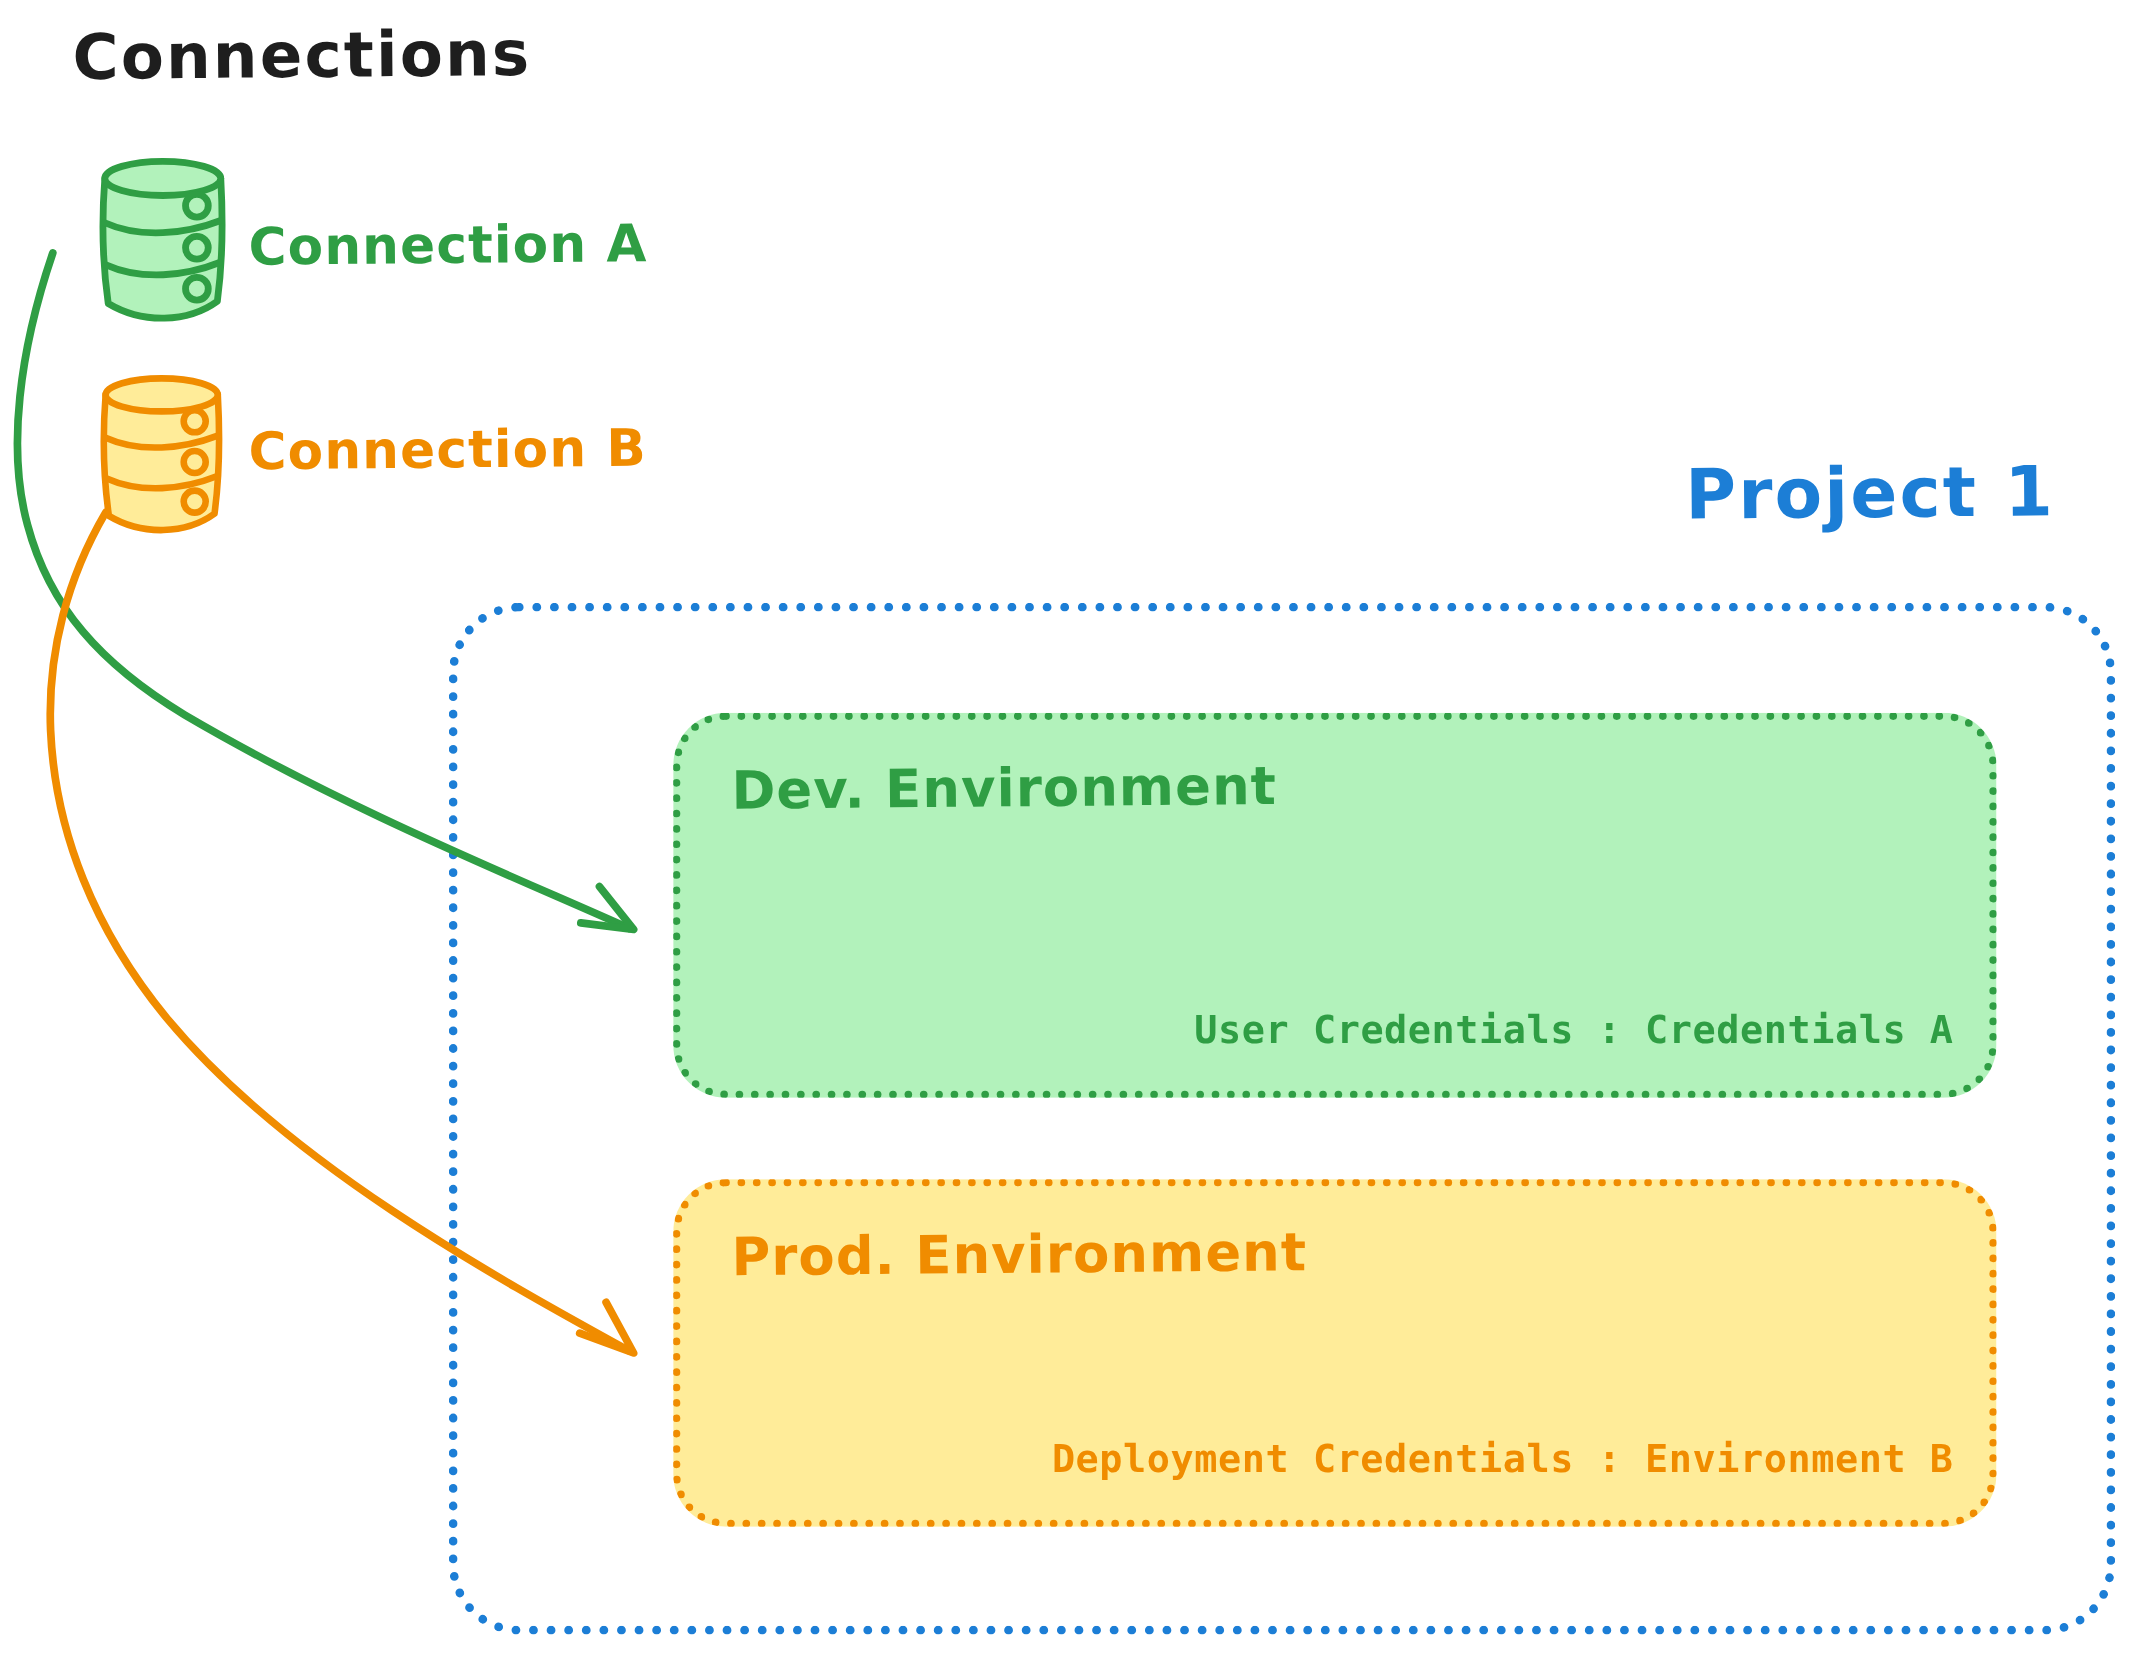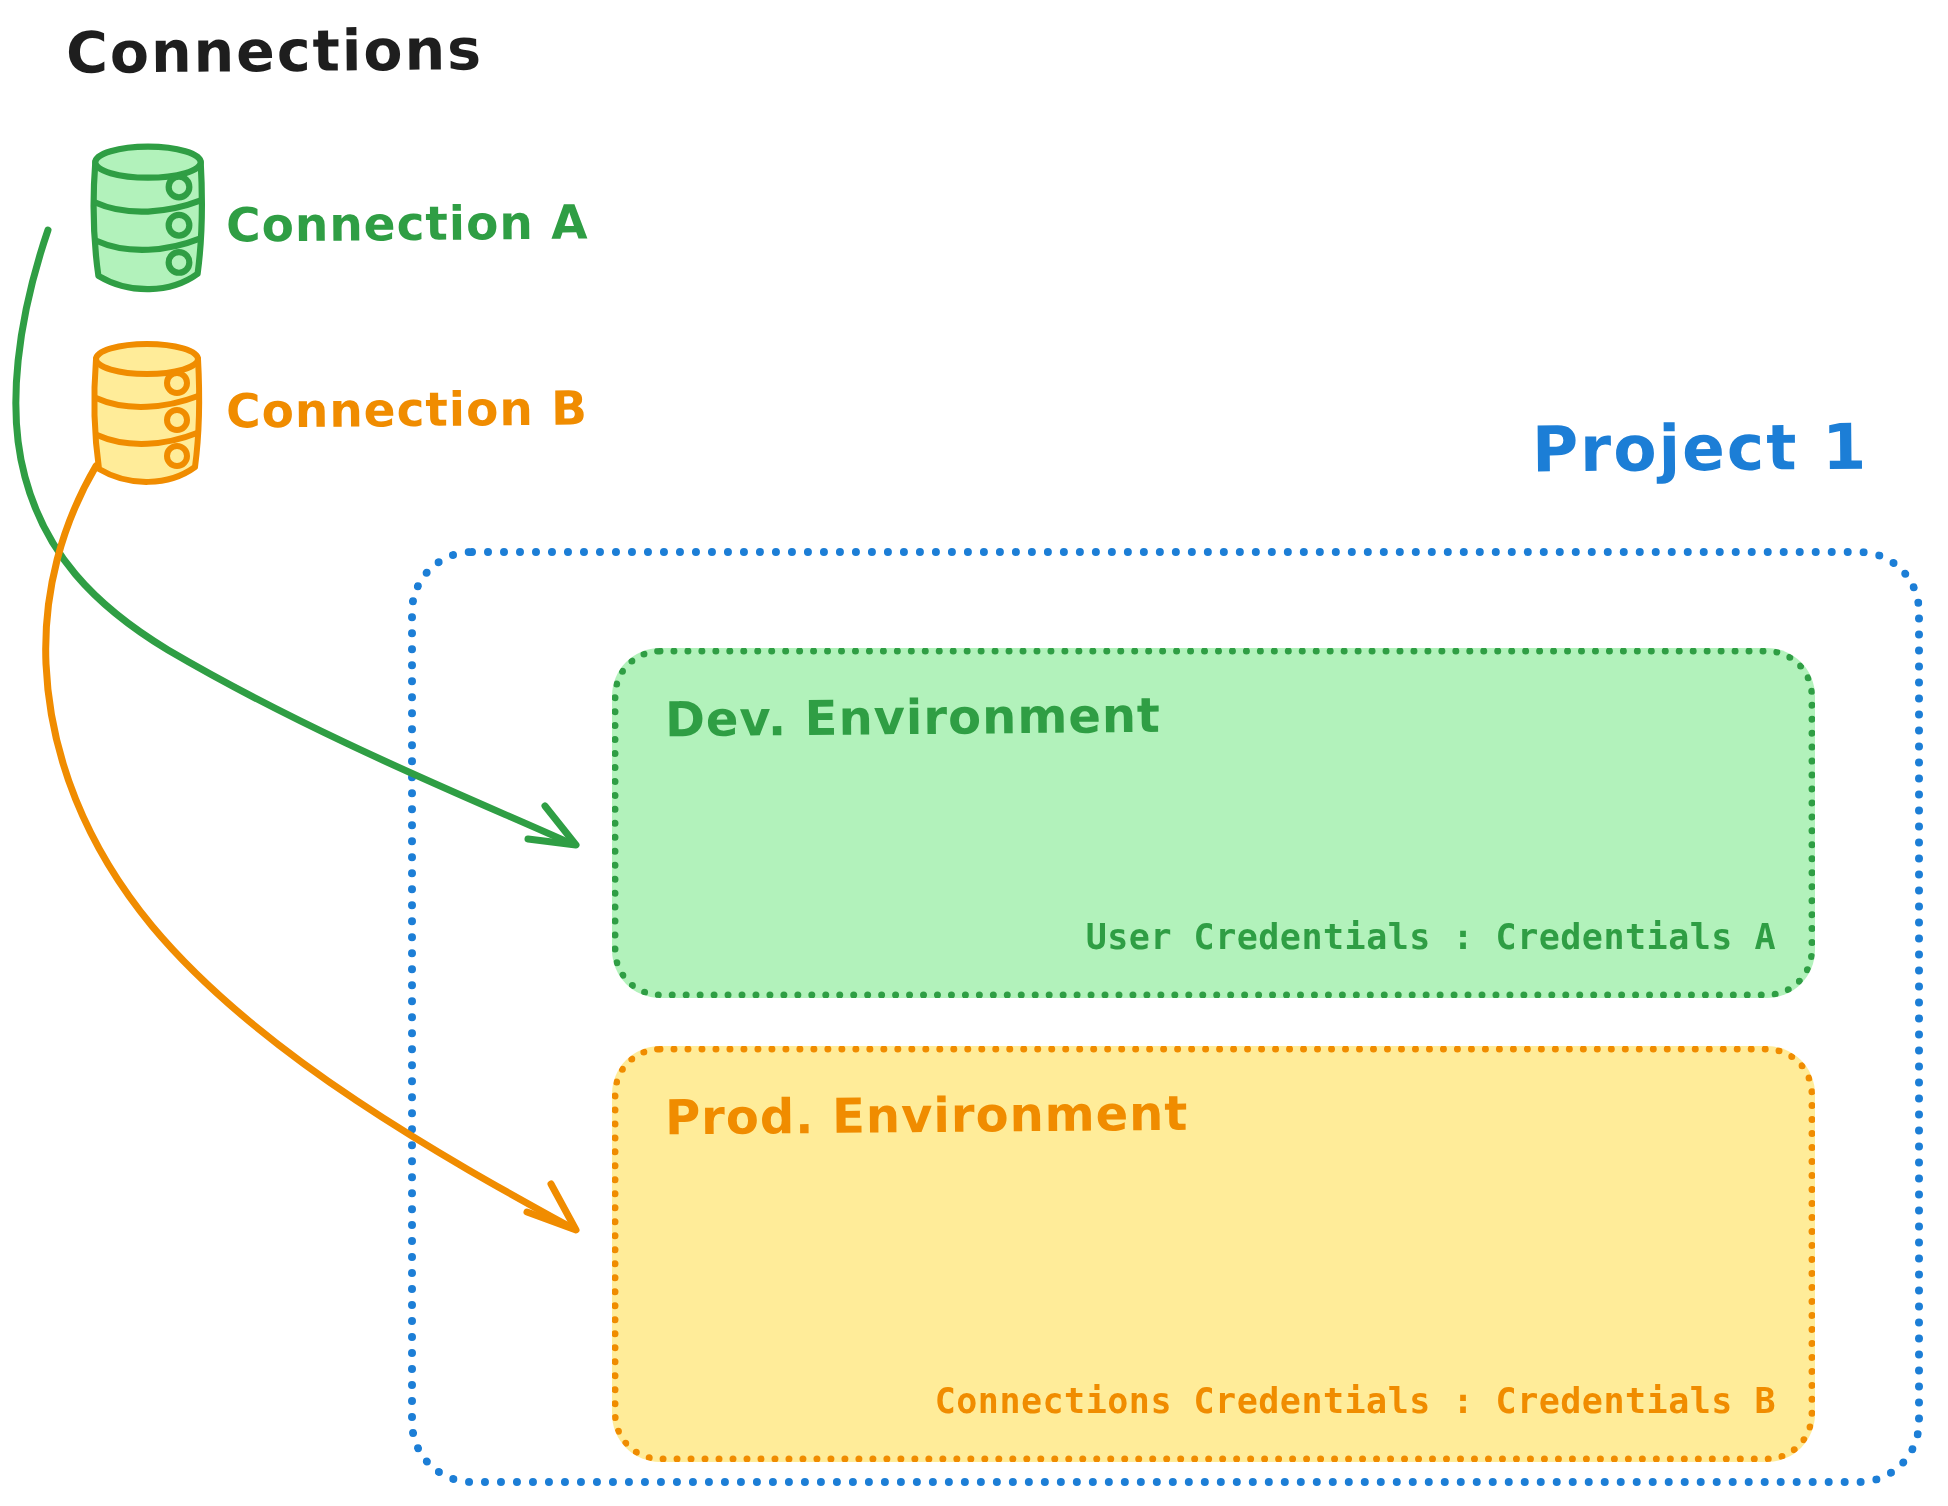--- a/index.html
+++ b/index.html
@@ -67,21 +67,21 @@
     box-sizing: border-box;
     border-radius: 48px;
     padding-left: 12px;
   }
   .env-box.dev {
     top: 92px; height: 350px;
     background: var(--green-fill);
     border: 7px dotted var(--green);
   }
   .env-box.prod {
-    top: 490px; height: 416px;
+    top: 516px; height: 316px;
     background: var(--orange-fill);
     border: 7px dotted var(--orange);
   }
   .env-title {
     position: absolute;
     left: 46px; top: 34px;
     font-size: 48px;
     font-weight: 600;
     letter-spacing: 1px;
     transform: rotate(-0.5deg);
@@ -170,21 +170,21 @@
 
   <div class="project-box">
 
     <div class="env-box dev">
       <div class="env-title hand">Dev. Environment</div>
       <div class="env-cred mono">User Credentials : Credentials A</div>
     </div>
 
     <div class="env-box prod">
       <div class="env-title hand">Prod. Environment</div>
-      <div class="env-cred mono">Connections Credentials : Credentials B</div>
+      <div class="env-cred mono">Deployment Credentials : Environment B</div>
     </div>
   </div>
 
   <svg class="arrows" viewBox="0 0 1948 1506" aria-hidden="true">
     <path class="arrow green" d="M48 230 C18 318 6 408 25 477 C45 552 92 604 168 650 C318 738 484 804 572 844"></path>
     <path class="arrow green" d="M545 806 L576 845 L528 839"></path>
     <path class="arrow orange" d="M96 466 C62 524 43 592 46 664 C50 756 86 846 152 926 C262 1058 452 1162 572 1228"></path>
     <path class="arrow orange" d="M551 1184 L576 1230 L527 1212"></path>
   </svg>
 

